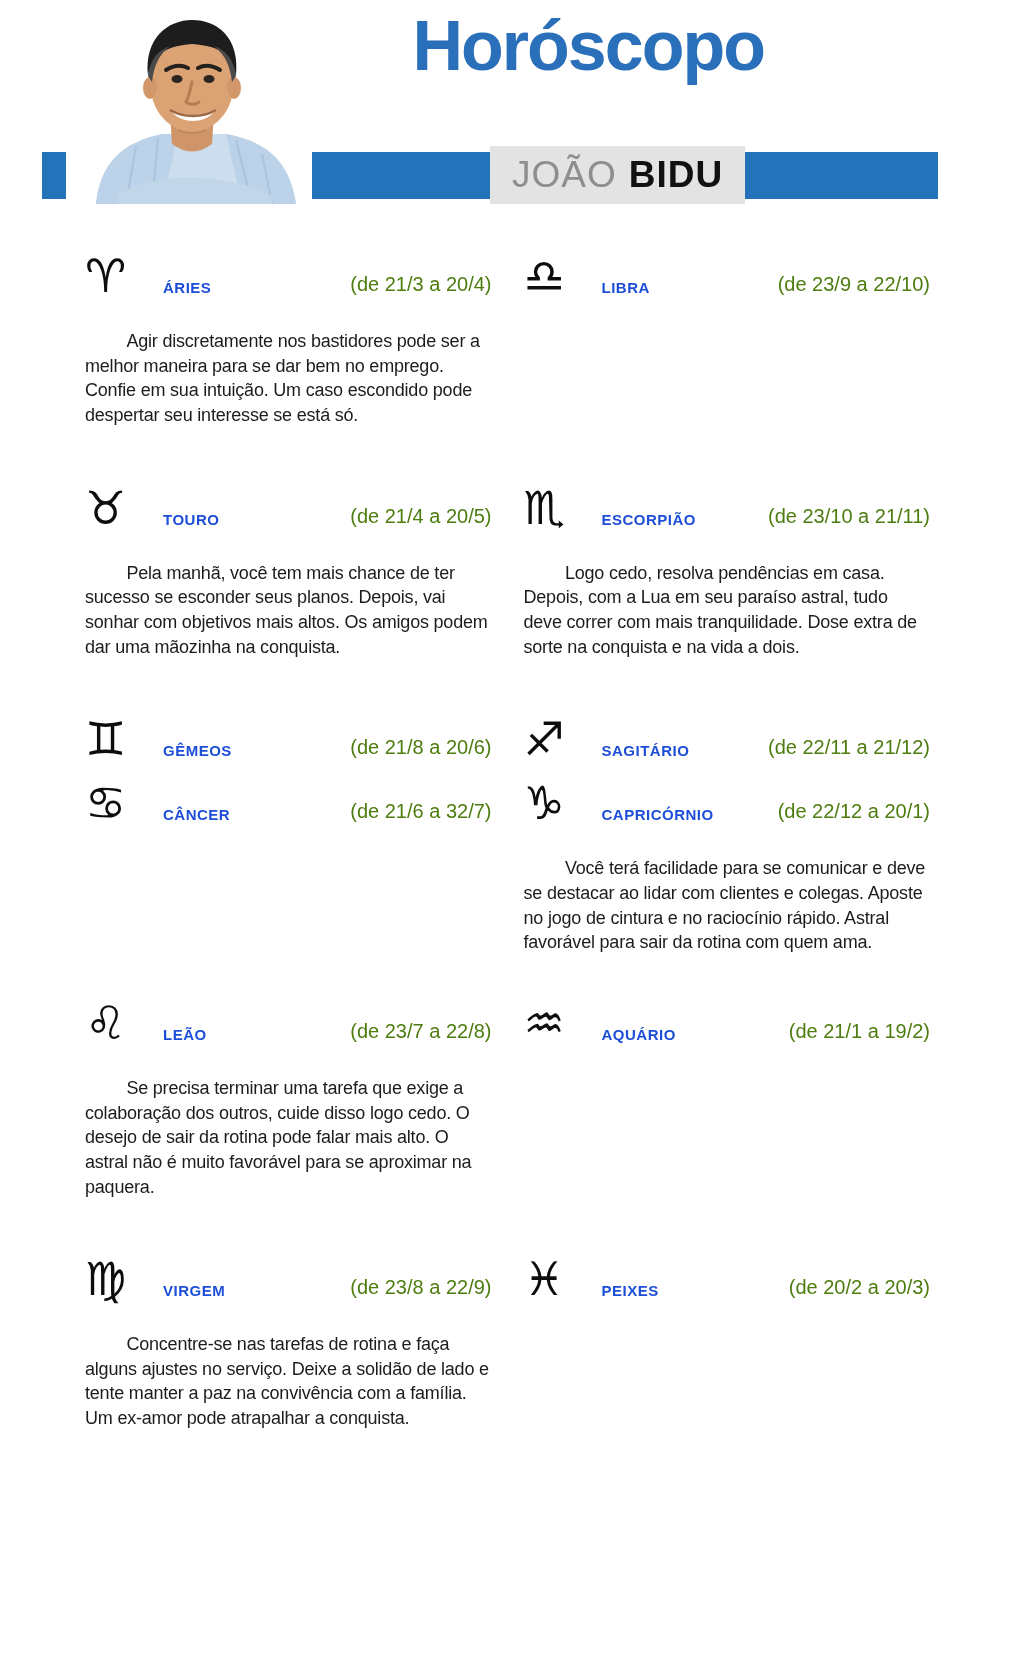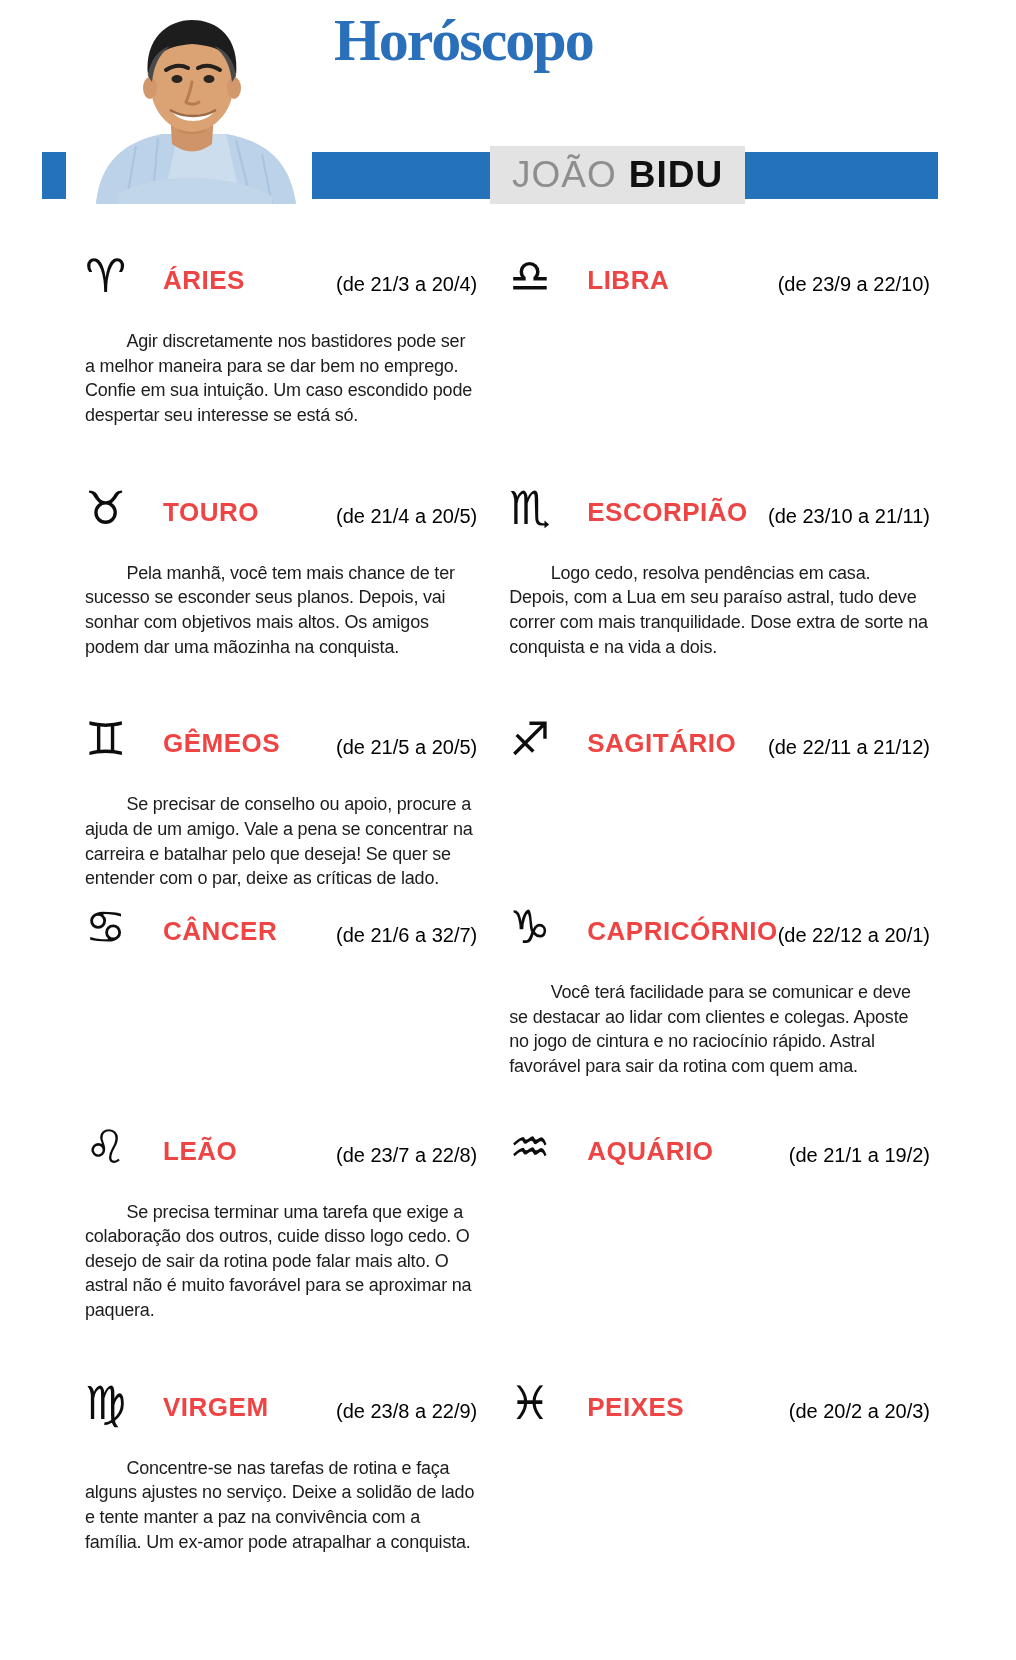--- a/index.html
+++ b/index.html
@@ -14,23 +14,23 @@
   html,body{background:#ffffff;}
   body{
     width:1016px;height:1660px;margin:0 auto;overflow:hidden;
     font-family:"Liberation Sans",sans-serif;color:var(--ink);
   }
   
   .header{position:relative;height:222px;margin:0 42px;}
   .header-bar{position:absolute;left:0;right:36px;top:152px;height:47px;background:var(--bar-blue);}
   .photo{position:absolute;left:24px;top:4px;width:246px;height:200px;background:#ffffff;overflow:hidden;}
   .page-title{
-    position:absolute;left:292px;top:6px;width:430px;text-align:left;
-    font-family:Liberation Serif, serif;font-weight:bold;
-    font-size:60px;letter-spacing:-2px;color:var(--title-blue);
+    position:absolute;left:292px;top:6px;width:430px;text-align:right;
+    font-family:Liberation Sans, sans-serif;font-weight:bold;
+    font-size:70px;letter-spacing:-2px;color:var(--title-blue);
   }
   .byline-box{
     position:absolute;left:448px;top:146px;height:58px;min-width:224px;
     background:var(--byline-gray);display:flex;align-items:center;justify-content:center;gap:12px;
     padding:0 22px;
   }
   .byline-first{font-size:37px;letter-spacing:1px;color:var(--byline-first);font-weight:500;}
   .byline-last{font-size:37px;letter-spacing:1px;color:var(--byline-last);font-weight:800;}
   
   .signs-grid{
@@ -41,25 +41,25 @@
   .sign{margin-bottom:52px;}
   .sign:nth-child(3),.sign:nth-child(9){margin-bottom:8px;}
   .sign:nth-child(4),.sign:nth-child(10){margin-bottom:40px;}
   .sign:nth-child(6),.sign:nth-child(12){margin-bottom:0;}
   .sign-header{display:flex;align-items:flex-end;}
   .sign-icon{
     font-family:"DejaVu Sans",sans-serif;font-size:46px;line-height:56px;
     min-width:78px;text-align:left;color:#0d0d0d;font-weight:bold;
   }
   .sign-name{
-    font-size:26px;font-weight:bold;letter-spacing:0.5px;color:#ef4444;
+    font-size:15px;font-weight:bold;letter-spacing:0.5px;color:#1d4ed8;
     padding-bottom:8px;text-transform:uppercase;
   }
   .sign-dates{
-    margin-left:auto;font-size:20px;color:#000000;padding-bottom:8px;white-space:nowrap;
+    margin-left:auto;font-size:20px;color:#4d7c0f;padding-bottom:8px;white-space:nowrap;
   }
   .sign-text{
     margin-top:25px;font-size:18px;line-height:1.37;color:var(--ink);
     text-indent:2.3em;letter-spacing:-0.2px;
   }
 </style>
 </head>
 <body>
 
 <header class="header">
@@ -129,23 +129,22 @@
       <span class="sign-icon">♉</span>
       <h2 class="sign-name">TOURO</h2>
       <span class="sign-dates">(de 21/4 a 20/5)</span>
     </div>
     <p class="sign-text">Pela manhã, você tem mais chance de ter sucesso se esconder seus planos. Depois, vai sonhar com objetivos mais altos. Os amigos podem dar uma mãozinha na conquista.</p>
   </section>
     <section class="sign">
     <div class="sign-header">
       <span class="sign-icon">♊</span>
       <h2 class="sign-name">GÊMEOS</h2>
-      <span class="sign-dates">(de 21/5 a 20/5)</span>
-    </div>
-    <p class="sign-text">Se precisar de conselho ou apoio, procure a ajuda de um amigo. Vale a pena se concentrar na carreira e batalhar pelo que deseja! Se quer se entender com o par, deixe as críticas de lado.</p>
+      <span class="sign-dates">(de 21/8 a 20/6)</span>
+    </div>
   </section>
     <section class="sign">
     <div class="sign-header">
       <span class="sign-icon">♋</span>
       <h2 class="sign-name">CÂNCER</h2>
       <span class="sign-dates">(de 21/6 a 32/7)</span>
     </div>
   </section>
     <section class="sign">
     <div class="sign-header">

